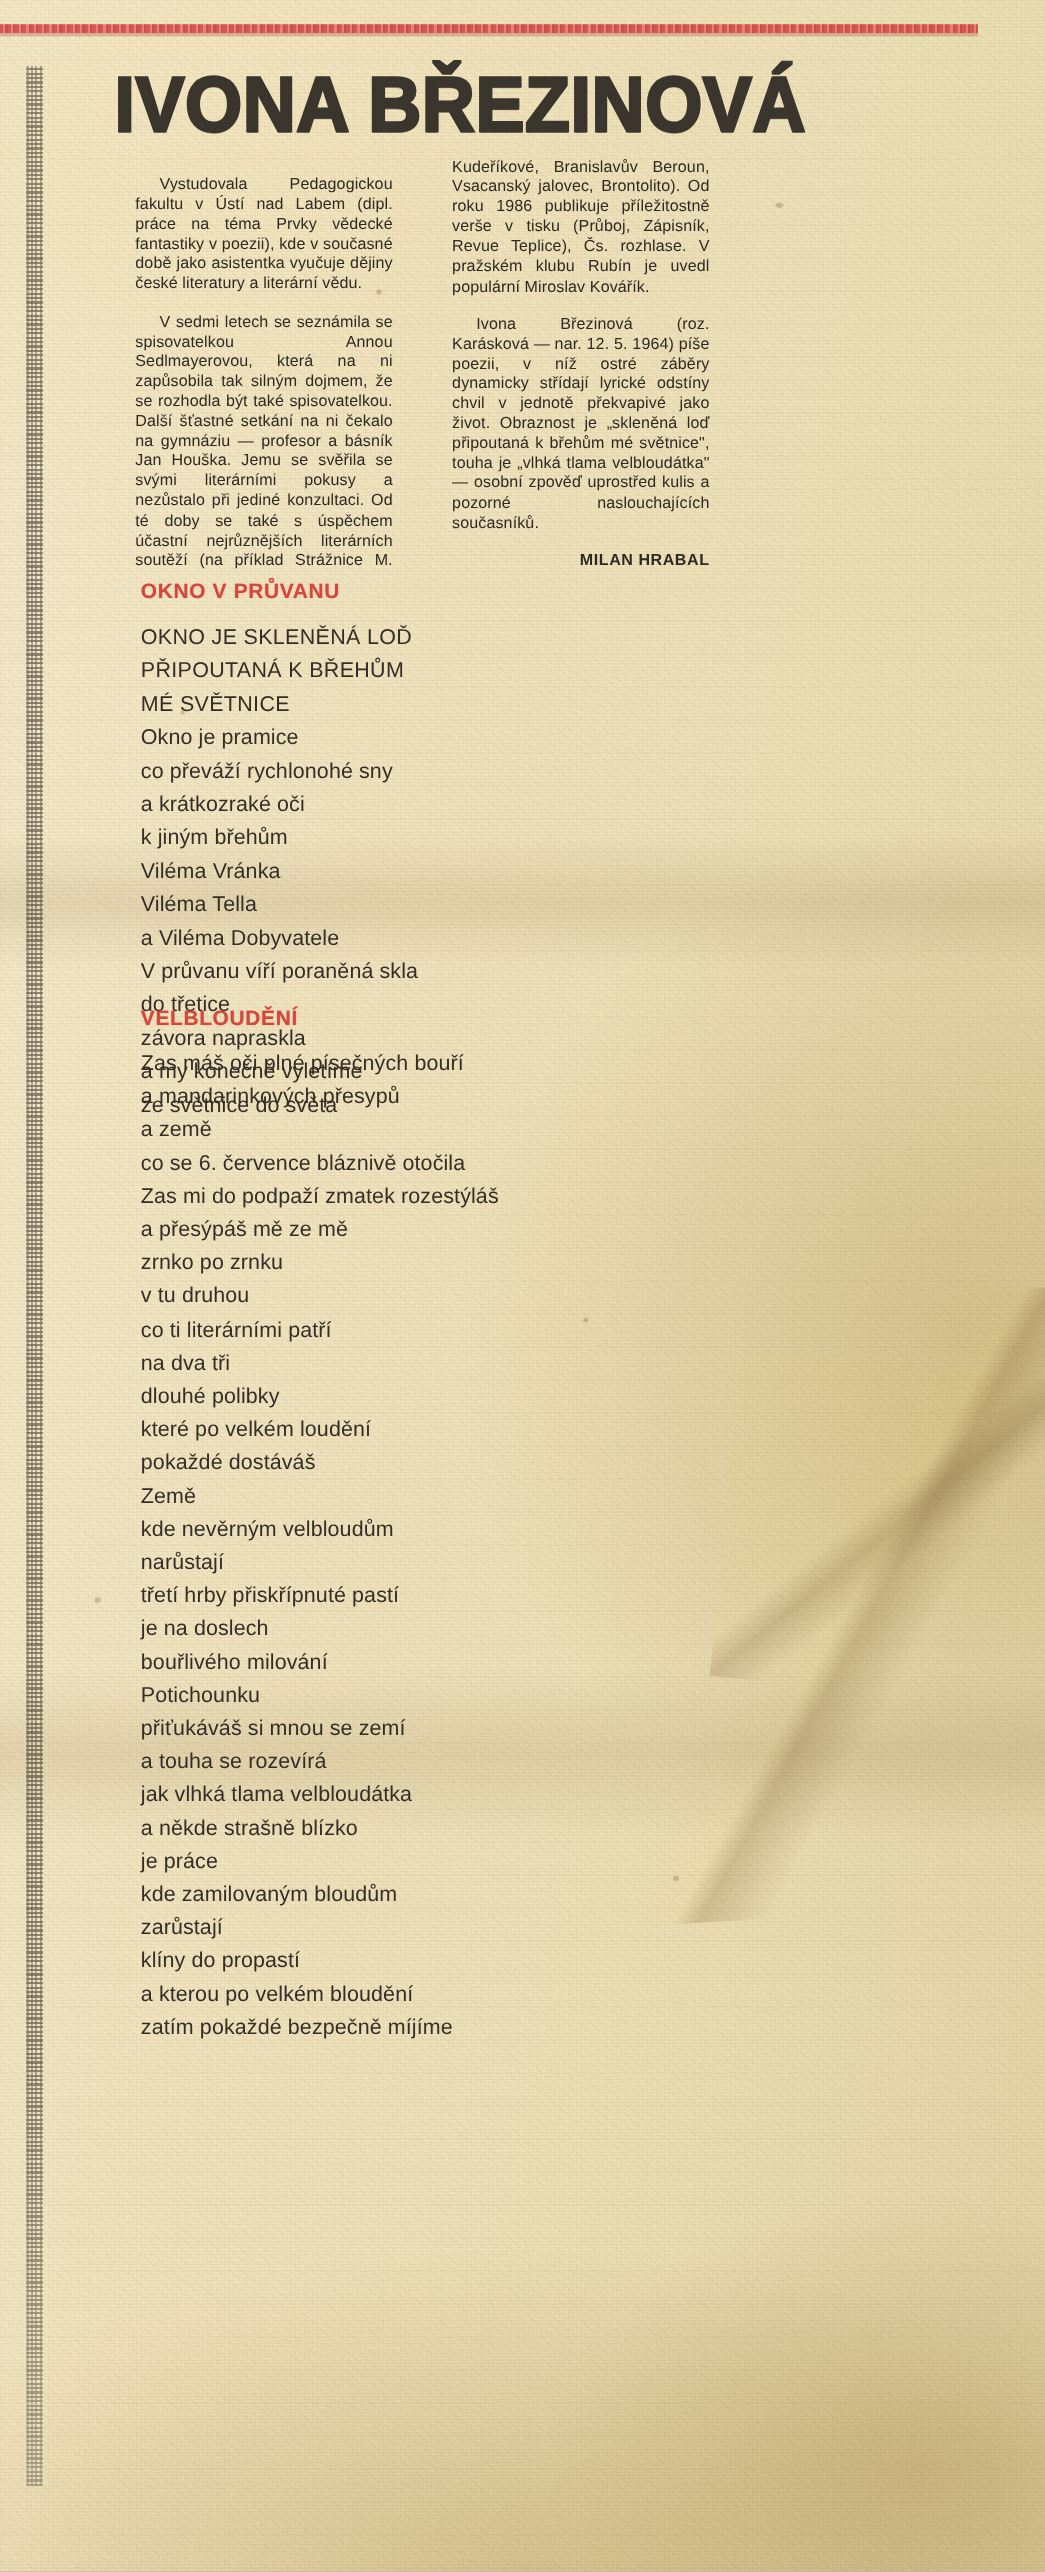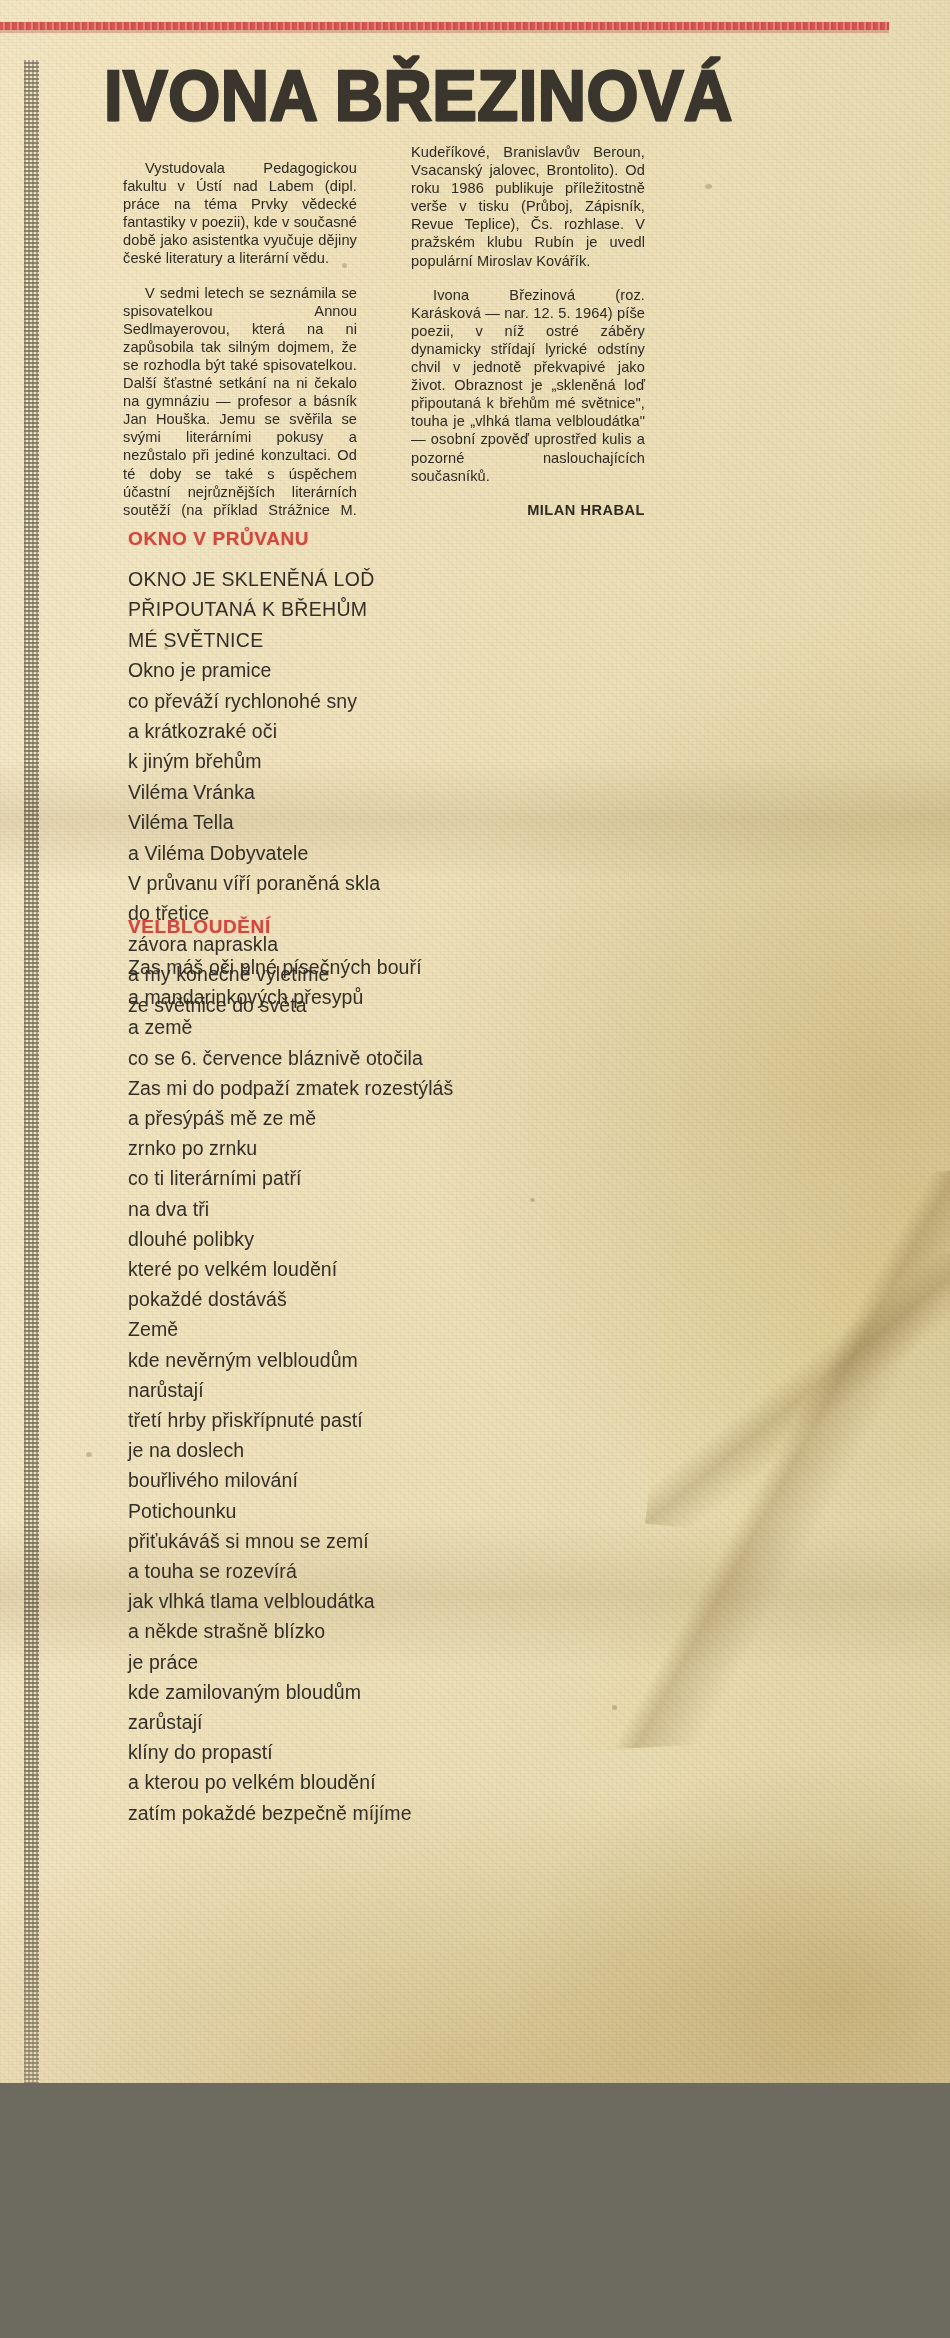--- a/index.html
+++ b/index.html
@@ -4,21 +4,21 @@
 <style>
   html, body {
     margin: 0;
     padding: 0;
     background: #6d6a60;
   }
 
   #page {
     position: relative;
     width: 950px;
-    height: 2083px;
+    height: 2338px;
     overflow: hidden;
     background: #efe3c0;
     font-family: "Liberation Sans", sans-serif;
     color: #2b2722;
   }
 
   
   .paper-base {
     position: absolute;
     inset: 0;
@@ -274,20 +274,21 @@
   <div class="poem" id="poem-velbloudeni">
     <div class="poem-title">VELBLOUDĚNÍ</div>
     <div class="poem-body">
         <div class="line">Zas máš oči plné písečných bouří</div>
         <div class="line">a mandarinkových přesypů</div>
         <div class="line">a země</div>
         <div class="line">co se 6. července bláznivě otočila</div>
         <div class="line">Zas mi do podpaží zmatek rozestýláš</div>
         <div class="line">a přesýpáš mě ze mě</div>
         <div class="line">zrnko po zrnku</div>
+        <div class="line">v tu druhou</div>
         <div class="line">co ti literárními patří</div>
         <div class="line">na dva tři</div>
         <div class="line">dlouhé polibky</div>
         <div class="line">které po velkém loudění</div>
         <div class="line">pokaždé dostáváš</div>
         <div class="line">Země</div>
         <div class="line">kde nevěrným velbloudům</div>
         <div class="line">narůstají</div>
         <div class="line">třetí hrby přiskřípnuté pastí</div>
         <div class="line">je na doslech</div>

